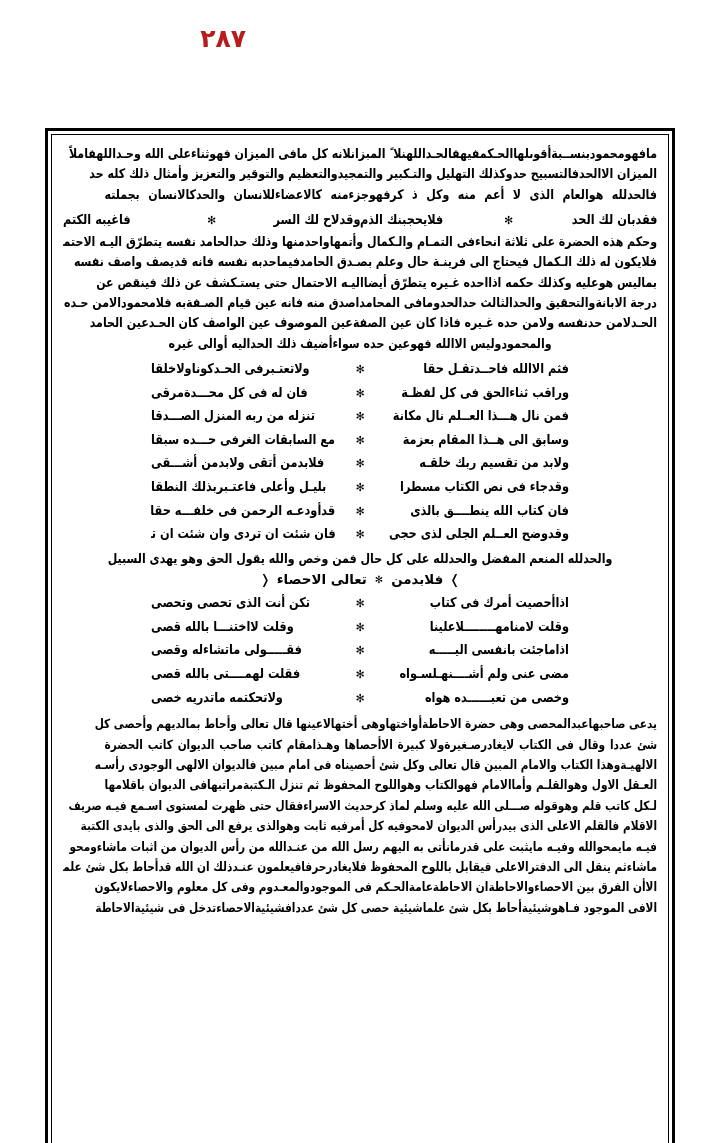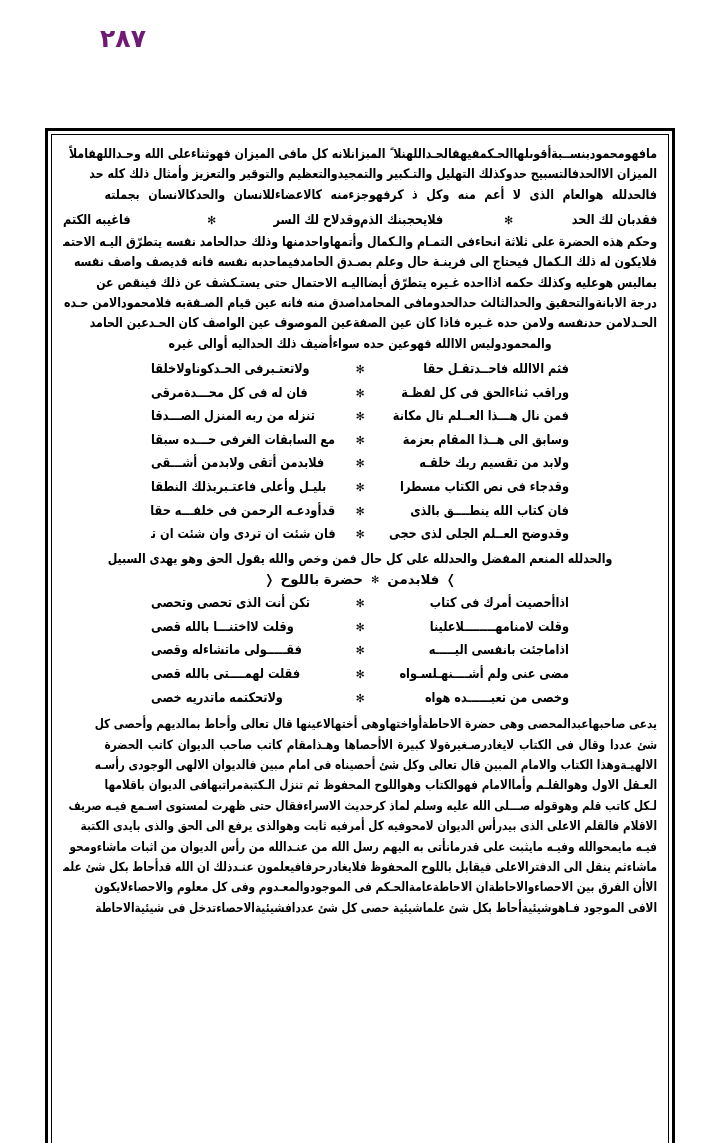--- a/index.html
+++ b/index.html
@@ -17,27 +17,26 @@
     color: #000000;
     -webkit-font-smoothing: none;
   }
 
   
   .page-number {
     position: absolute;
     top: 26px;
     left: 0;
     width: 246px;
-    text-align: center;
     font-family: "DejaVu Sans", "Liberation Sans", sans-serif;
     font-size: 25px;
     font-weight: 700;
     letter-spacing: 1px;
     line-height: 1;
-    color: #701a75;
+    color: #b91c1c;
   }
 
   
   .frame {
     position: absolute;
     top: 88px;
     left: 45px;
     width: 630px;
     height: 1042px;
     border: 3px solid #000;
@@ -246,21 +245,21 @@
       </div>
 
       <div class="gap-xs"></div>
 
       <div class="prose-line center">والحدلله المنعم المفضل والحدلله على كل حال فمن وخص والله يقول الحق وهو يهدى السبيل</div>
 
       <div class="section-heading">
         <span class="orn">❭</span>
         <span>فلابدمن</span>
         <span class="star">✻</span>
-        <span>حضرة باللوح</span>
+        <span>تعالى الاحصاء</span>
         <span class="orn">❬</span>
       </div>
 
       <div class="verse-block">
         <div class="verse-line">
           <span class="hemistich first">اذاأحصيت أمرك فى كتاب</span>
           <span class="verse-sep">✻</span>
           <span class="hemistich second">تكن أنت الذى تحصى وتحصى</span>
         </div>
         <div class="verse-line">

